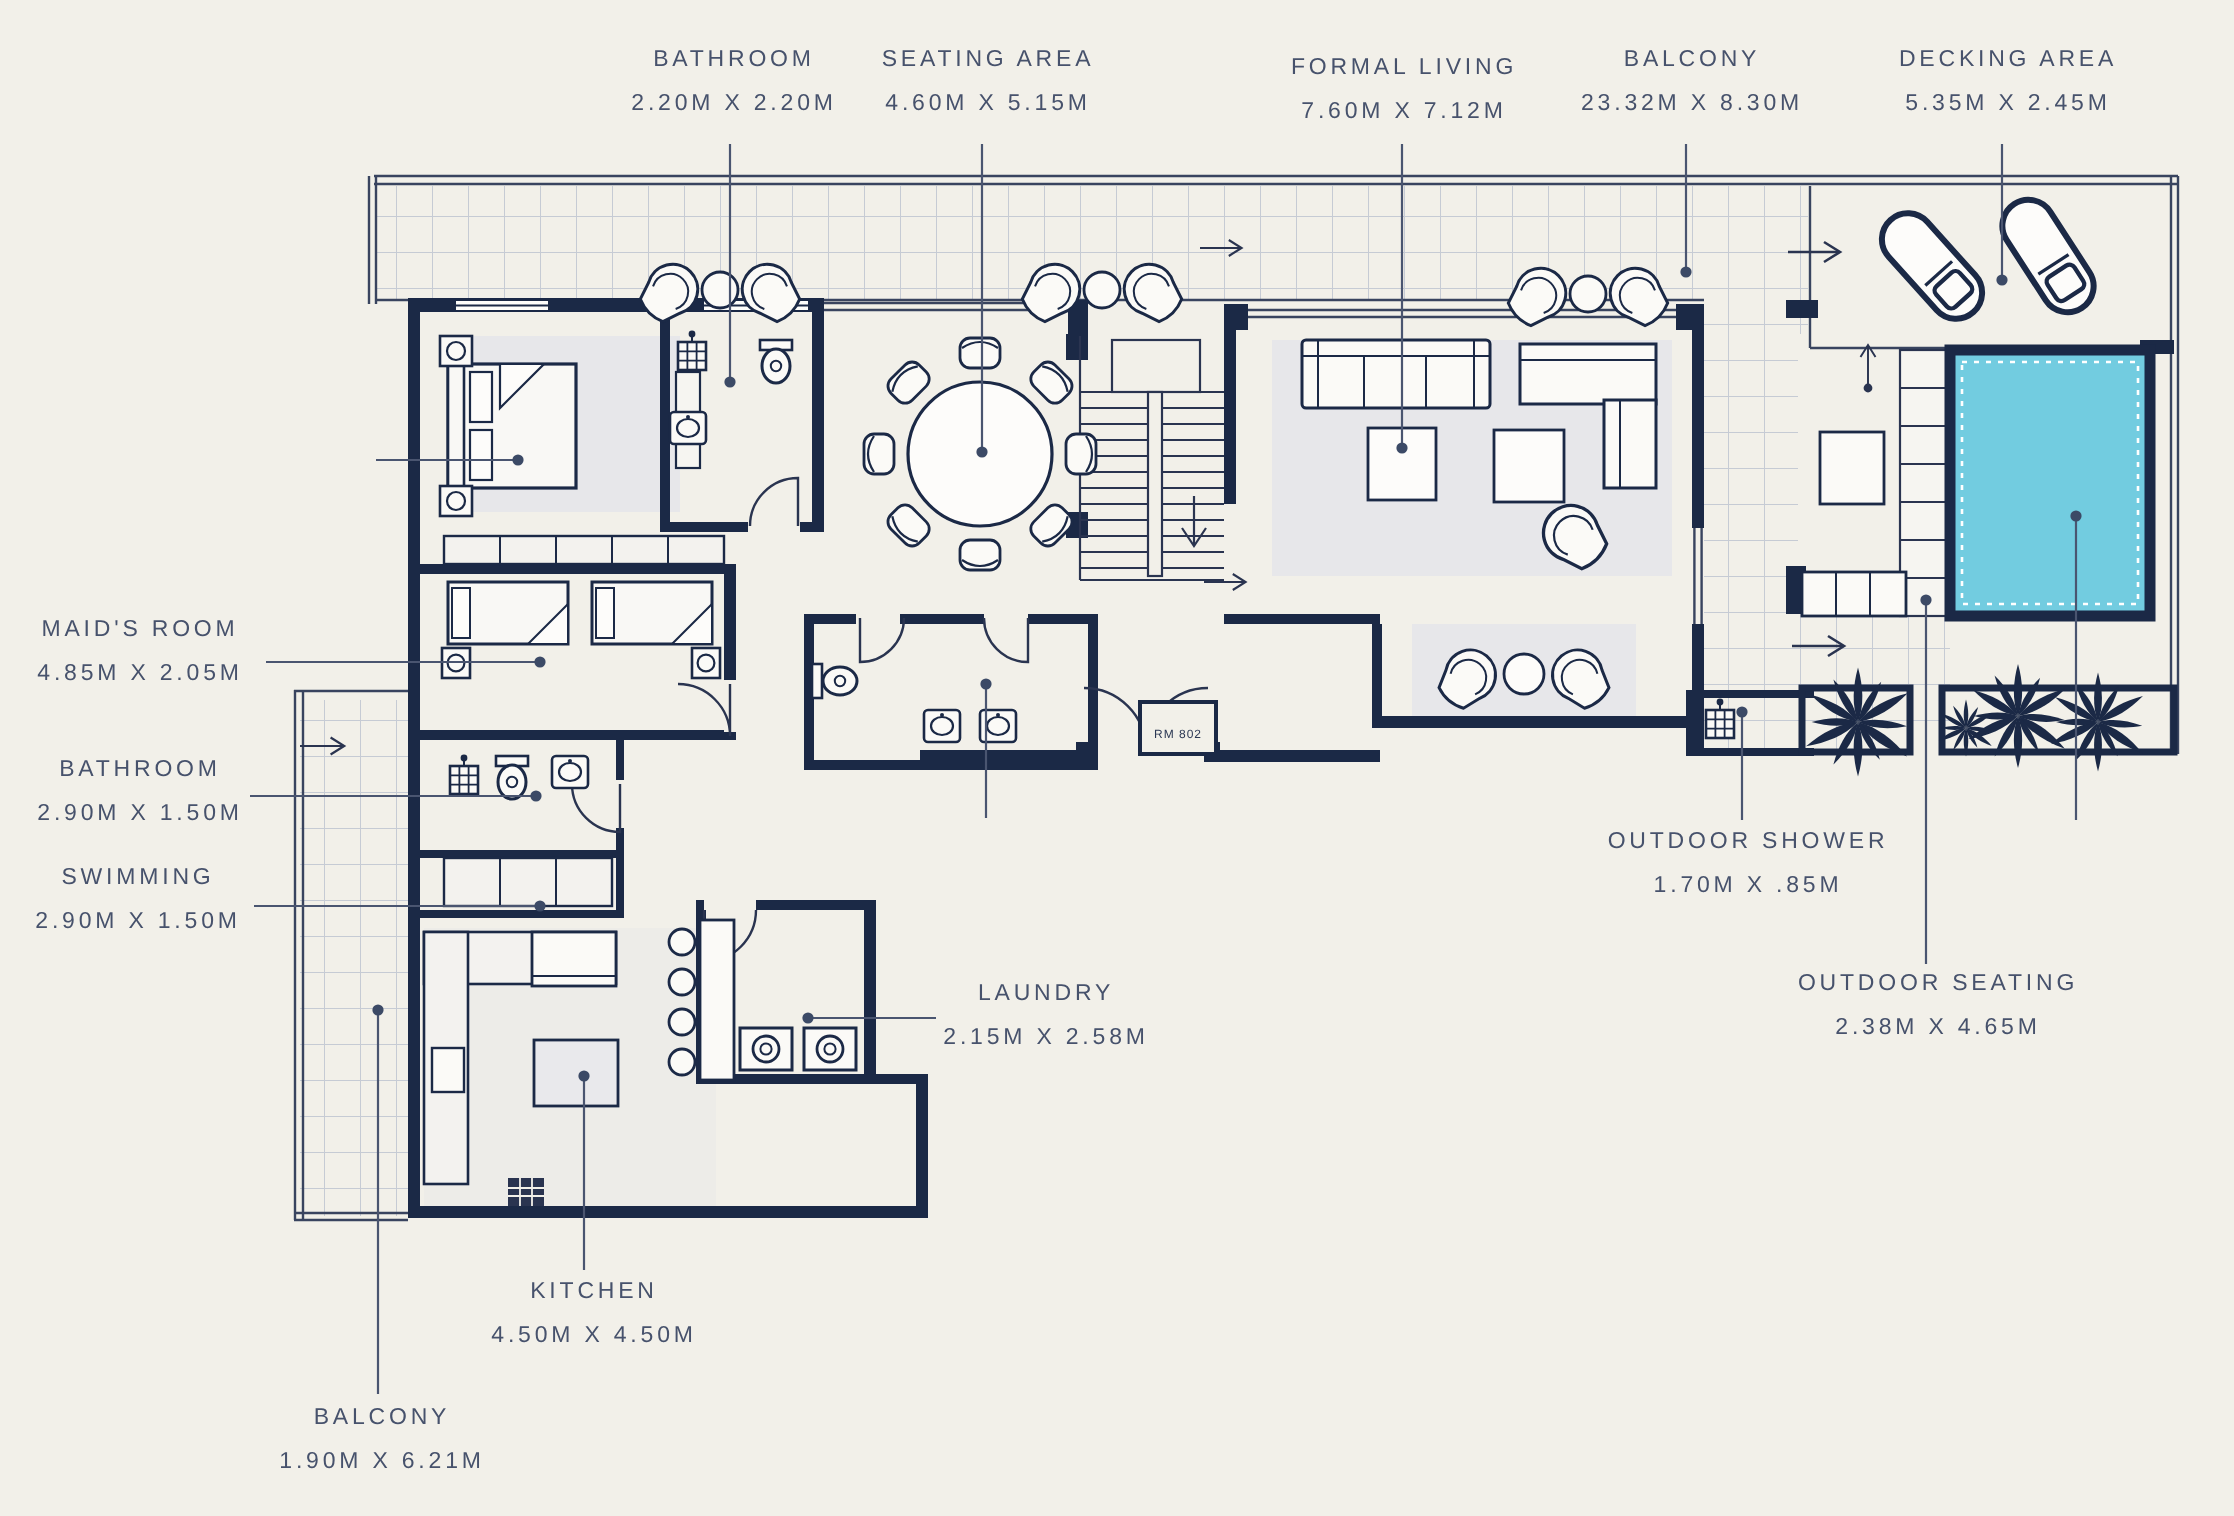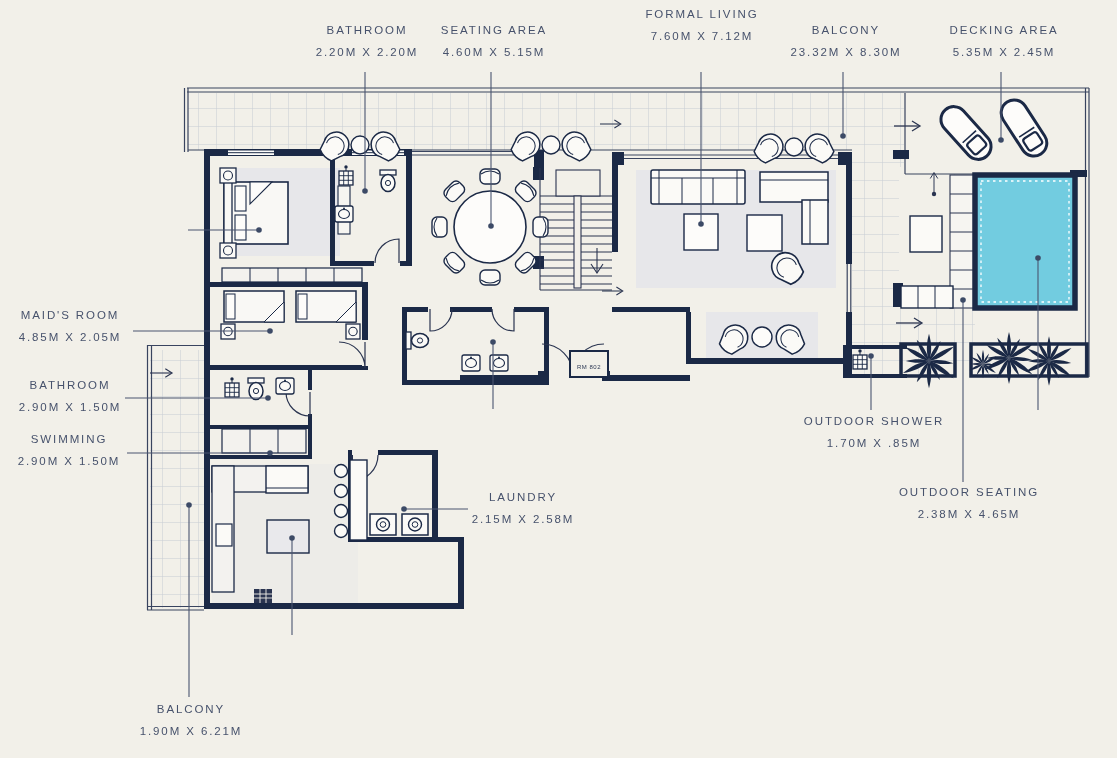--- a/index.html
+++ b/index.html
@@ -405,21 +405,21 @@
 </svg>
 
 <div class="lbl" style="left:367px;top:24px">
   <div class="lname">BATHROOM</div>
   <div class="ldims">2.20M X 2.20M</div>
 </div>
 <div class="lbl" style="left:494px;top:24px">
   <div class="lname">SEATING AREA</div>
   <div class="ldims">4.60M X 5.15M</div>
 </div>
-<div class="lbl" style="left:702px;top:8px">
+<div class="lbl" style="left:702px;top:28px">
   <div class="lname">FORMAL LIVING</div>
   <div class="ldims">7.60M X 7.12M</div>
 </div>
 <div class="lbl" style="left:846px;top:24px">
   <div class="lname">BALCONY</div>
   <div class="ldims">23.32M X 8.30M</div>
 </div>
 <div class="lbl" style="left:1004px;top:24px">
   <div class="lname">DECKING AREA</div>
   <div class="ldims">5.35M X 2.45M</div>
@@ -433,20 +433,24 @@
   <div class="ldims">2.90M X 1.50M</div>
 </div>
 <div class="lbl" style="left:69px;top:433px">
   <div class="lname">SWIMMING</div>
   <div class="ldims">2.90M X 1.50M</div>
 </div>
 <div class="lbl" style="left:523px;top:491px">
   <div class="lname">LAUNDRY</div>
   <div class="ldims">2.15M X 2.58M</div>
 </div>
+<div class="lbl" style="left:297px;top:640px">
+  <div class="lname">KITCHEN</div>
+  <div class="ldims">4.50M X 4.50M</div>
+</div>
 <div class="lbl" style="left:191px;top:703px">
   <div class="lname">BALCONY</div>
   <div class="ldims">1.90M X 6.21M</div>
 </div>
 <div class="lbl" style="left:874px;top:415px">
   <div class="lname">OUTDOOR SHOWER</div>
   <div class="ldims">1.70M X .85M</div>
 </div>
 <div class="lbl" style="left:969px;top:486px">
   <div class="lname">OUTDOOR SEATING</div>

